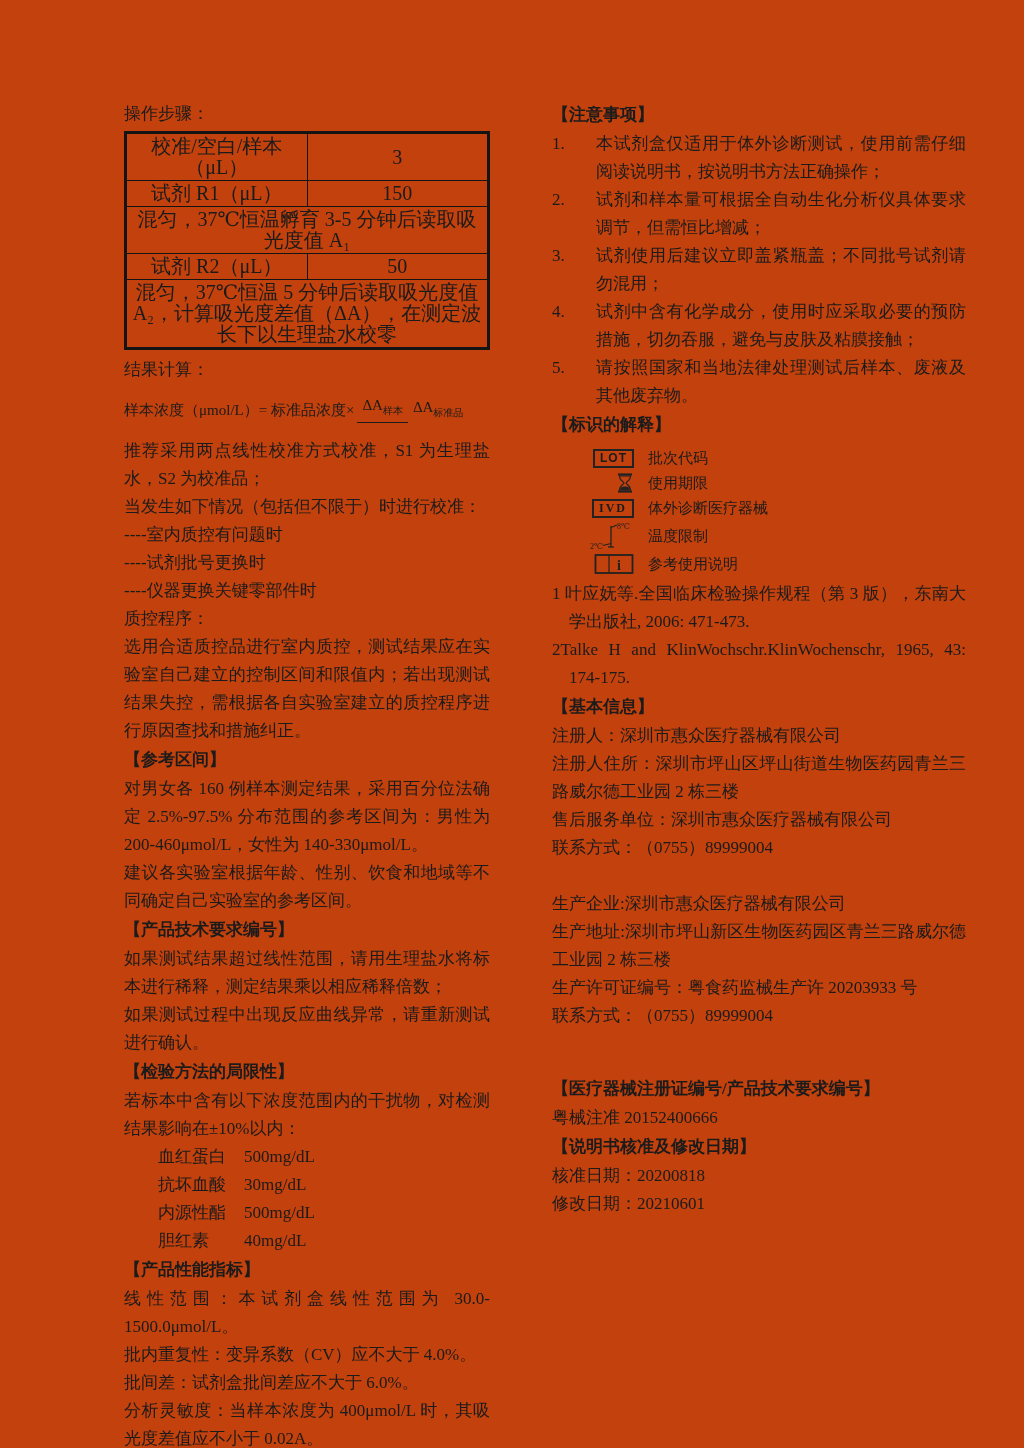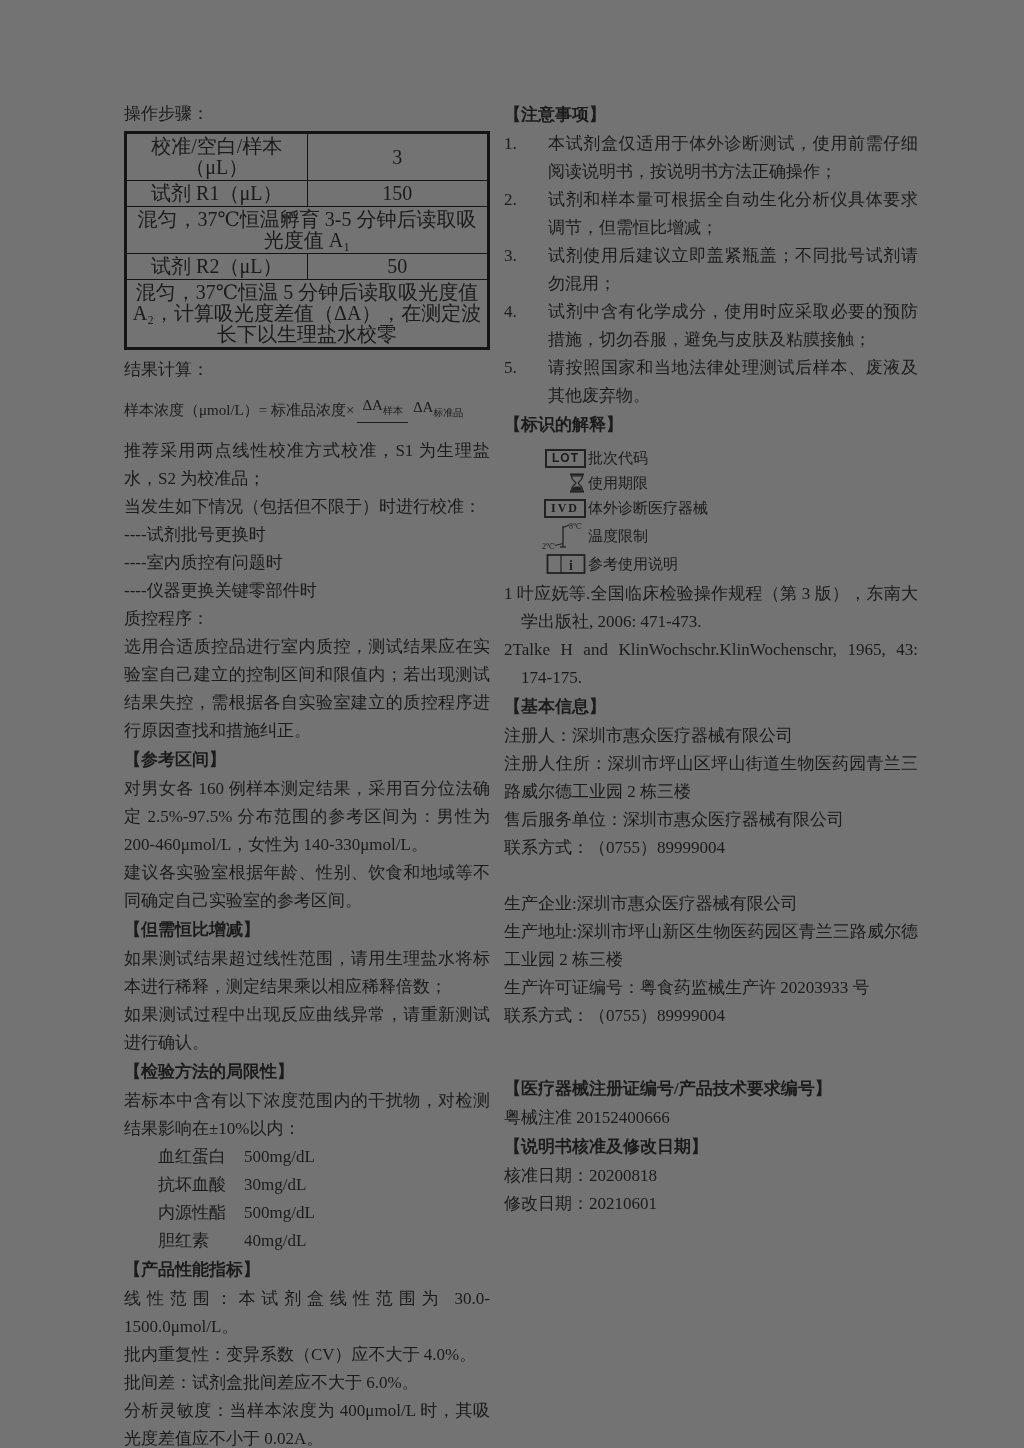--- a/index.html
+++ b/index.html
@@ -1,24 +1,24 @@
 <!DOCTYPE html>
 <html><head>
 <meta charset="utf-8">
 <style>
   * { margin:0; padding:0; box-sizing:border-box; }
   html,body { background:#ffffff; }
   .page {
-    position:relative; width:1024px; height:1448px; background:#737373;
+    position:relative; width:1024px; height:1448px; background:#c2410c;
     color:#1b1b1b; font-family:"Liberation Serif","DejaVu Serif",serif;
     overflow:hidden;
   }
   .col { position:absolute; top:100px; font-size:17px; line-height:28px; }
   .col-left  { left:124px; width:366px; }
-  .col-right { left:504px; width:414px; }
+  .col-right { left:552px; width:414px; }
 
   p.t { text-align:justify; }
   .hd { font-size:17px; font-weight:bold; line-height:30px; text-align:left; }
 
   
   table.op { width:100%; border-collapse:collapse; border:3px solid #141414; margin:3px 0 6px; }
   table.op td {
     border:1px solid #141414; text-align:center; font-size:20px;
     line-height:21px; padding:2px 2px; vertical-align:middle;
   }
@@ -38,21 +38,21 @@
 
   
   .note { display:flex; }
   .note .no { width:44px; flex:none; }
   .note .txt { flex:1; text-align:justify; }
 
   
   .symbols { margin:6px 0 4px 24px; }
   .symrow { display:flex; align-items:center; min-height:24px; margin-bottom:1px; }
   .symicon { width:58px; display:flex; justify-content:flex-end; align-items:center; flex:none; }
-  .symlabel { margin-left:2px; font-size:15px; line-height:22px; }
+  .symlabel { margin-left:14px; font-size:15px; line-height:22px; }
   .box-sym {
     display:inline-block; border:2px solid #222; padding:0 5px; line-height:15px;
     font-weight:bold; font-size:12px; letter-spacing:1px;
     font-family:"Liberation Sans","DejaVu Sans",sans-serif;
   }
   .box-sym.serif { font-family:"Liberation Serif","DejaVu Serif",serif; letter-spacing:2px; }
 
   
   .ref { text-align:justify; padding-left:17px; text-indent:-17px; }
 
@@ -96,31 +96,31 @@
     <div class="formula">
       <span>样本浓度（μmol/L）= 标准品浓度×</span>
       <span class="frac">
         <span class="num"><span>ΔA</span><sub>样本</sub></span>
         <span class="den"><span>ΔA</span><sub>标准品</sub></span>
       </span>
     </div>
 
     <p class="t">推荐采用两点线性校准方式校准，S1 为生理盐水，S2 为校准品；</p>
     <p class="t">当发生如下情况（包括但不限于）时进行校准：</p>
+    <p class="t">----室内质控有问题时</p>
     <p class="t">----试剂批号更换时</p>
-    <p class="t">----室内质控有问题时</p>
     <p class="t">----仪器更换关键零部件时</p>
     <p class="t">质控程序：</p>
     <p class="t">选用合适质控品进行室内质控，测试结果应在实验室自己建立的控制区间和限值内；若出现测试结果失控，需根据各自实验室建立的质控程序进行原因查找和措施纠正。</p>
 
     <div class="hd">【参考区间】</div>
     <p class="t">对男女各 160 例样本测定结果，采用百分位法确定 2.5%-97.5% 分布范围的参考区间为：男性为 200-460μmol/L，女性为 140-330μmol/L。</p>
     <p class="t">建议各实验室根据年龄、性别、饮食和地域等不同确定自己实验室的参考区间。</p>
 
-    <div class="hd">【但需恒比增减】</div>
+    <div class="hd">【产品技术要求编号】</div>
     <p class="t">如果测试结果超过线性范围，请用生理盐水将标本进行稀释，测定结果乘以相应稀释倍数；</p>
     <p class="t">如果测试过程中出现反应曲线异常，请重新测试进行确认。</p>
 
     <div class="hd">【检验方法的局限性】</div>
     <p class="t">若标本中含有以下浓度范围内的干扰物，对检测结果影响在±10%以内：</p>
     <div class="intf">
       <span class="nm">血红蛋白</span>
       <span class="vl">500mg/dL</span>
     </div>
     <div class="intf">

